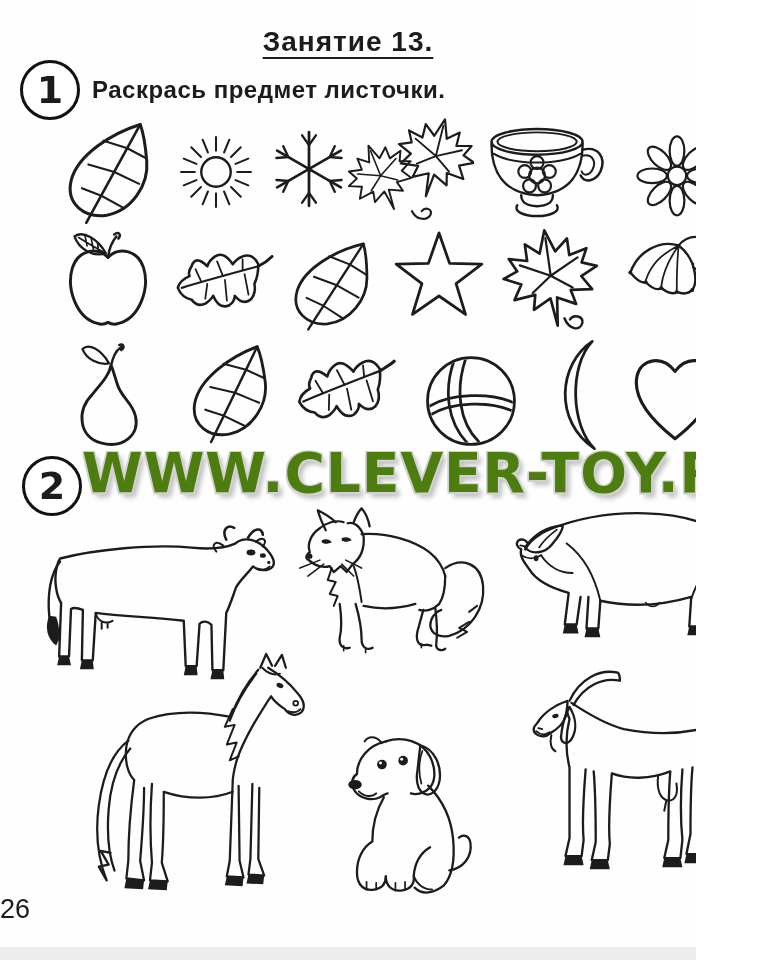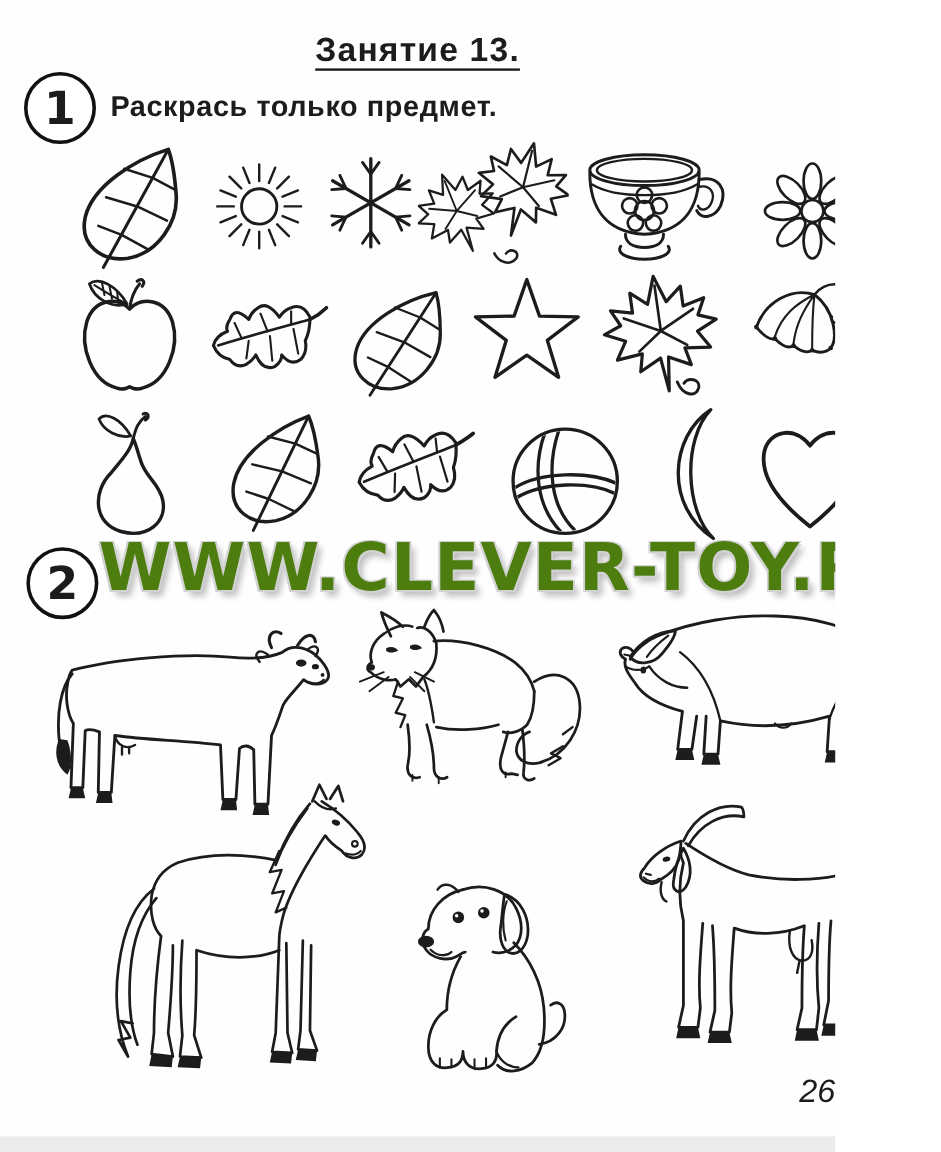--- a/index.html
+++ b/index.html
@@ -15,34 +15,34 @@
   .fig{position:absolute;z-index:2;}
   .draw *{stroke:#1c1c1c;fill:none;stroke-linecap:round;stroke-linejoin:round;}
   .draw .fl{fill:#1c1c1c;stroke:none;}
   .draw .wfl{fill:#ffffff;stroke:none;}
   .watermark{position:absolute;left:82px;top:441px;z-index:5;white-space:nowrap;
              font-family:"DejaVu Sans", sans-serif;font-weight:bold;font-size:55px;letter-spacing:1px;
              color:#4d7c0f;
              text-shadow:-1.5px -1.5px 0 #d2d2d2, 1.5px -1.5px 0 #d2d2d2,
                          -1.5px 1.5px 0 #d2d2d2, 1.5px 1.5px 0 #d2d2d2,
                          4px 5px 5px #bdbdbd;text-align:center;}
-  .pagenum{position:absolute;left:0;right:0;top:894px;text-align:right;font-size:27px;z-index:6;font-style:italic;}
+  .pagenum{position:absolute;left:0;right:0;top:894px;text-align:left;font-size:27px;z-index:6;}
   .scan-edge{position:absolute;left:0;right:0;bottom:0;height:13px;background:#ececec;z-index:1;}
 </style>
 </head>
 <body>
 
 <div class="page">
 
   <div class="title"><span>Занятие 13.</span></div>
 
   <div class="num-circle" style="left:20px;top:60px;">
     <span>1</span>
   </div>
-  <div class="instr" style="left:92px;top:76px;">Раскрась только предмет.</div>
+  <div class="instr" style="left:92px;top:76px;">Раскрась предмет листочки.</div>
 
   <div class="fig" style="left:48px;top:118px;">
     <svg class="draw" width="124" height="108" viewBox="0 0 100 100" stroke-width="2.8">
       <path d="M78,6 C52,14 20,34 14,58 C9,80 27,93 47,90 C70,86 86,62 84,40 C83,27 81,14 78,6 Z"></path>
       <path d="M78,6 L28,97" stroke-width="2.4"></path>
       <path d="M66,28 L44,21 M66,28 L83,37 M54,50 L30,43 M54,50 L77,61 M42,72 L24,65 M42,72 L62,83" stroke-width="2"></path>
     </svg>
   </div>
 
   <div class="fig" style="left:170px;top:126px;">

